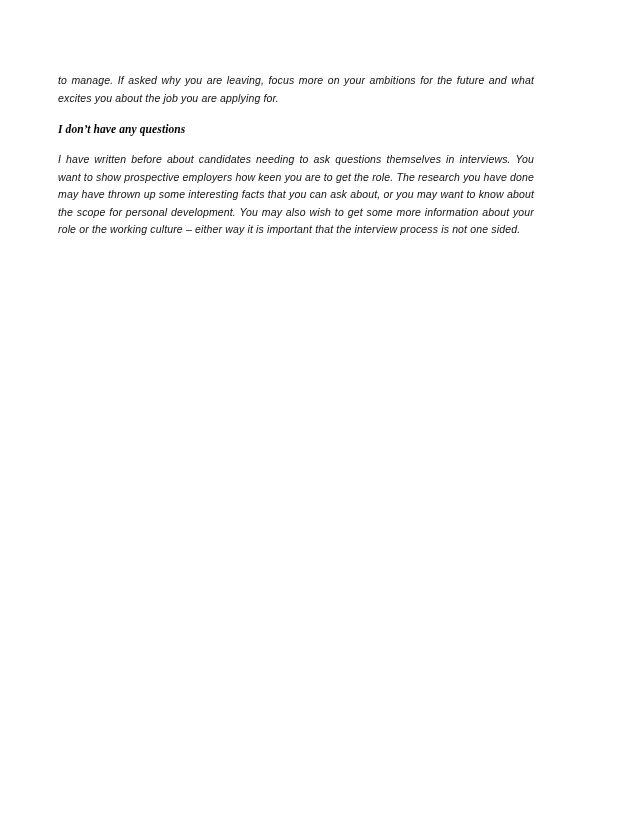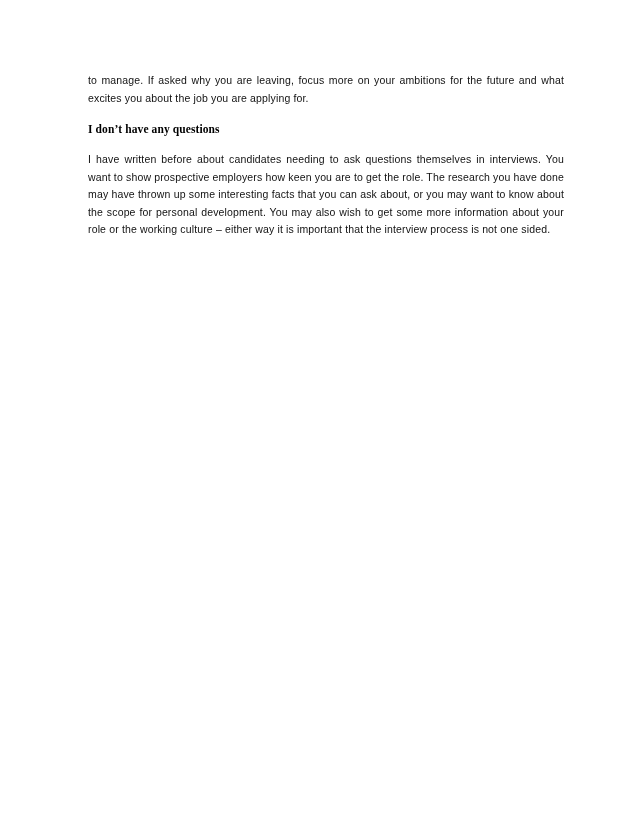--- a/index.html
+++ b/index.html
@@ -16,23 +16,24 @@
   }
   .page {
     position: relative;
     width: 638px;
     height: 826px;
     background: #ffffff;
     box-sizing: border-box;
   }
   .content {
     position: absolute;
-    left: 88px;
+    left: 58px;
     top: 72px;
     width: 476px;
+    font-style: italic;
   }
   p.body-text {
     margin: 0 0 14px 0;
     font-family: "Liberation Sans", sans-serif;
     font-size: 10.5px;
     line-height: 17.5px;
     text-align: justify;
     color: #111111;
     letter-spacing: 0.15px;
   }

